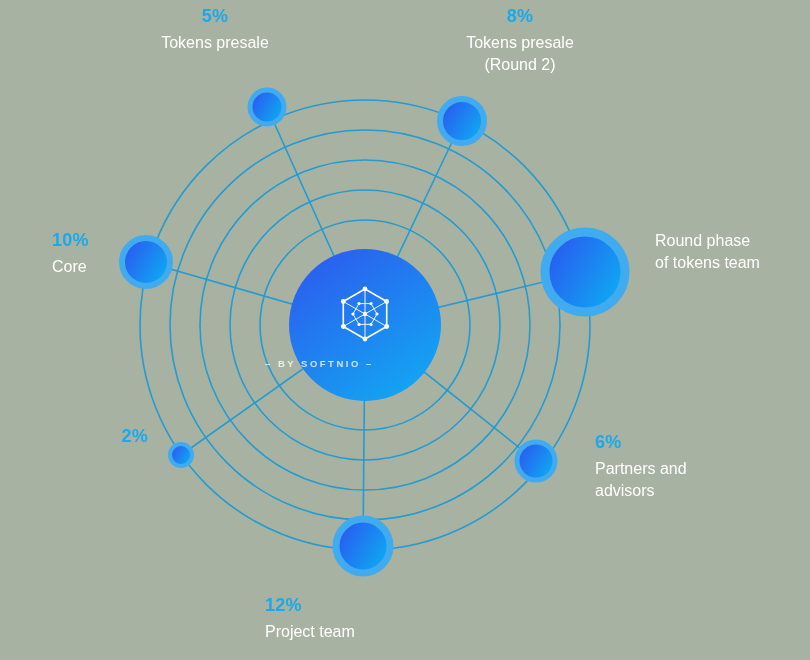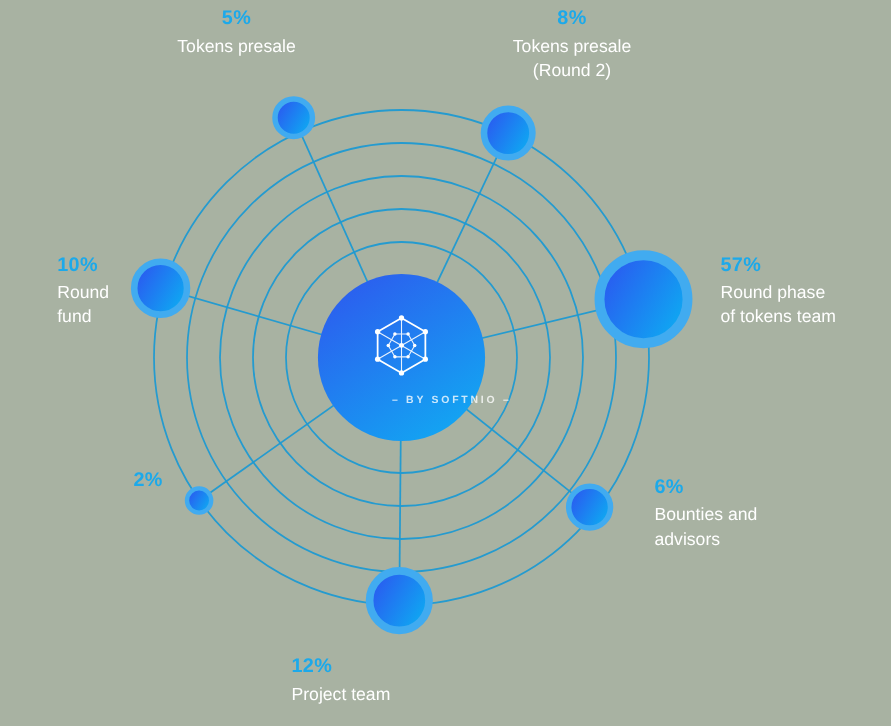--- a/index.html
+++ b/index.html
@@ -14,21 +14,21 @@
   .label .txt { font-size:16px; font-weight:500; color:#ffffff; line-height:22px; }
 
   .lbl-round1   { left:95px;  top:6px;   width:240px; text-align:center; }
   .lbl-round2   { left:400px; top:6px;   width:240px; text-align:center; }
   .lbl-core     { left:655px; top:230px; width:150px; text-align:left; }
   .lbl-partners { left:595px; top:432px; width:160px; text-align:left; }
   .lbl-team     { left:265px; top:595px; width:200px; text-align:left; }
   .lbl-bounties { left:18px;  top:426px; width:130px; text-align:right; }
   .lbl-bonus    { left:52px;  top:230px; width:130px; text-align:left; }
 
-  .brand { position:absolute; left:265px; top:358px; width:200px; text-align:right;
+  .brand { position:absolute; left:265px; top:358px; width:200px; text-align:left;
            font-size:9.5px; font-weight:600; letter-spacing:2.5px;
            color:rgba(255,255,255,0.78); }
 </style>
 </head>
 <body>
 
 <div class="figure">
 
   <svg width="810" height="660" viewBox="0 0 810 660">
     <defs>
@@ -107,39 +107,37 @@
     <div class="txt">Tokens presale</div>
   </div>
 
   <div class="label lbl-round2">
     <div class="pct">8%</div>
     <div class="txt">Tokens presale</div>
     <div class="txt">(Round 2)</div>
   </div>
 
   <div class="label lbl-core">
-    <div class="pct">57%</div>
     <div class="txt">Round phase</div>
     <div class="txt">of tokens team</div>
   </div>
 
   <div class="label lbl-partners">
     <div class="pct">6%</div>
-    <div class="txt">Bounties and</div>
+    <div class="txt">Partners and</div>
     <div class="txt">advisors</div>
   </div>
 
   <div class="label lbl-team">
     <div class="pct">12%</div>
     <div class="txt">Project team</div>
   </div>
 
   <div class="label lbl-bounties">
     <div class="pct">2%</div>
   </div>
 
   <div class="label lbl-bonus">
     <div class="pct">10%</div>
-    <div class="txt">Round</div>
-    <div class="txt">fund</div>
+    <div class="txt">Core</div>
   </div>
 
 </div>
 
 </body></html>

